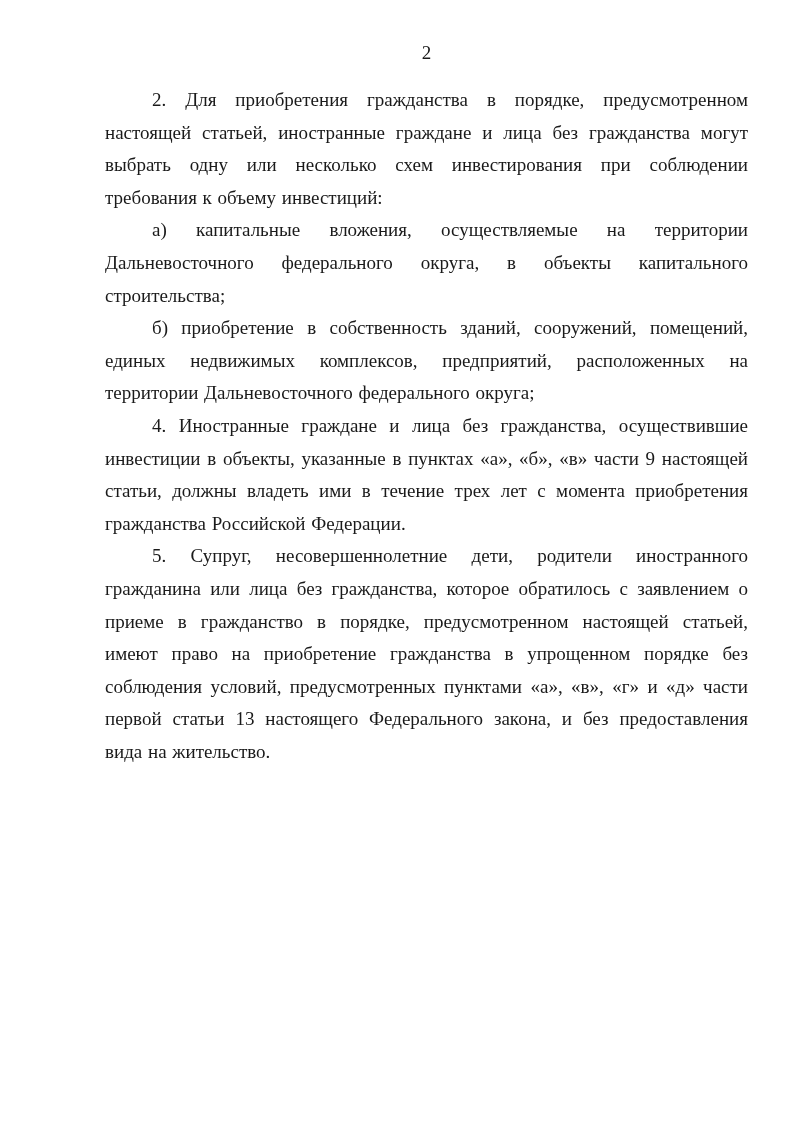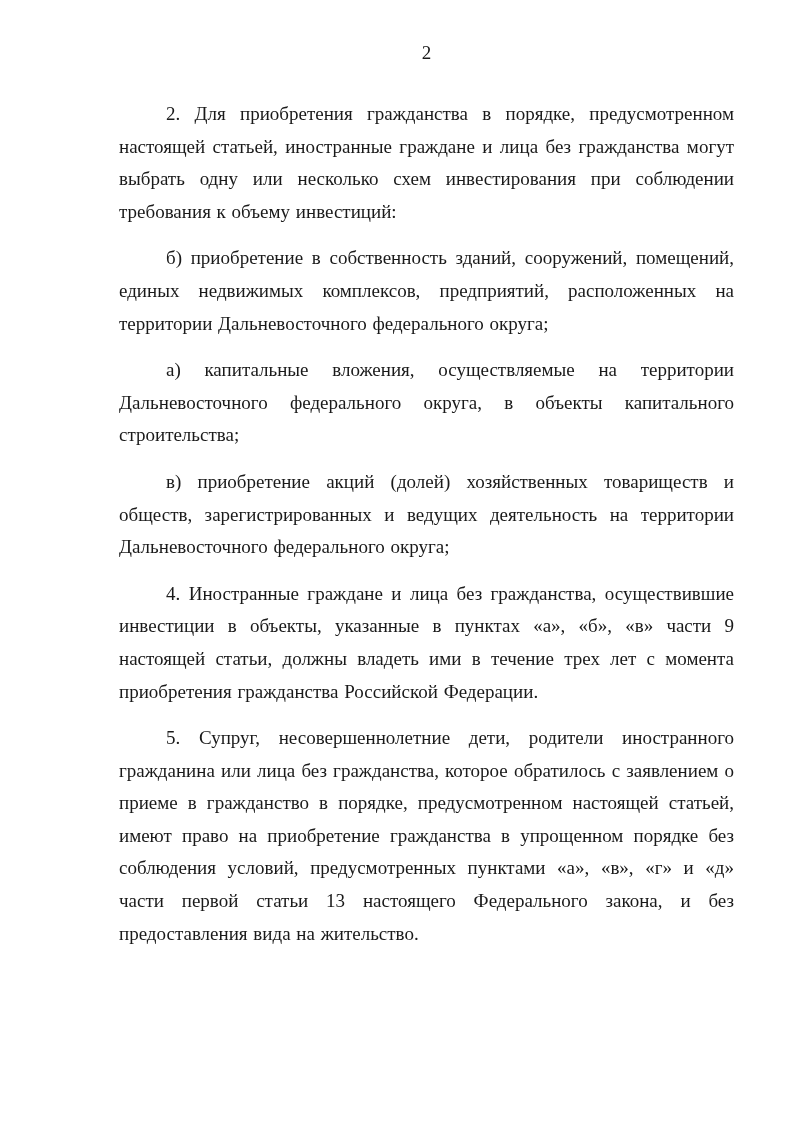--- a/index.html
+++ b/index.html
@@ -30,33 +30,32 @@
     position: absolute;
     top: 84px;
     left: 105px;
     width: 643px;
     font-size: 19px;
     line-height: 32.6px;
     text-align: justify;
     color: #1a1a1a;
   }
   .content p {
-    margin: 14px;
+    margin: 0;
     padding: 0;
     text-indent: 47px;
     word-spacing: 1px;
   }
 </style>
 </head>
 <body>
 
 <div class="sheet">
   <div class="page-number">2</div>
 
   <div class="content">
     <p>2. Для приобретения гражданства в порядке, предусмотренном настоящей статьей, иностранные граждане и лица без гражданства могут выбрать одну или несколько схем инвестирования при соблюдении требования к объему инвестиций:</p>
+    <p>а) капитальные вложения, осуществляемые на территории Дальневосточного федерального округа, в объекты капитального строительства;</p>
     <p>б) приобретение в собственность зданий, сооружений, помещений, единых недвижимых комплексов, предприятий, расположенных на территории Дальневосточного федерального округа;</p>
-    <p>а) капитальные вложения, осуществляемые на территории Дальневосточного федерального округа, в объекты капитального строительства;</p>
-    <p>в) приобретение акций (долей) хозяйственных товариществ и обществ, зарегистрированных и ведущих деятельность на территории Дальневосточного федерального округа;</p>
     <p>4.  Иностранные граждане и лица без гражданства, осуществившие инвестиции в объекты, указанные в пунктах «а», «б», «в» части 9 настоящей статьи, должны владеть ими в течение трех лет с момента приобретения гражданства Российской Федерации.</p>
     <p>5. Супруг, несовершеннолетние дети, родители иностранного гражданина или лица без гражданства, которое обратилось с заявлением о приеме в гражданство в порядке, предусмотренном настоящей статьей, имеют право на приобретение гражданства в упрощенном порядке без соблюдения условий, предусмотренных пунктами «а», «в», «г» и «д» части первой статьи 13 настоящего Федерального закона, и без предоставления вида на жительство.</p>
   </div>
 </div>
 
 </body></html>

